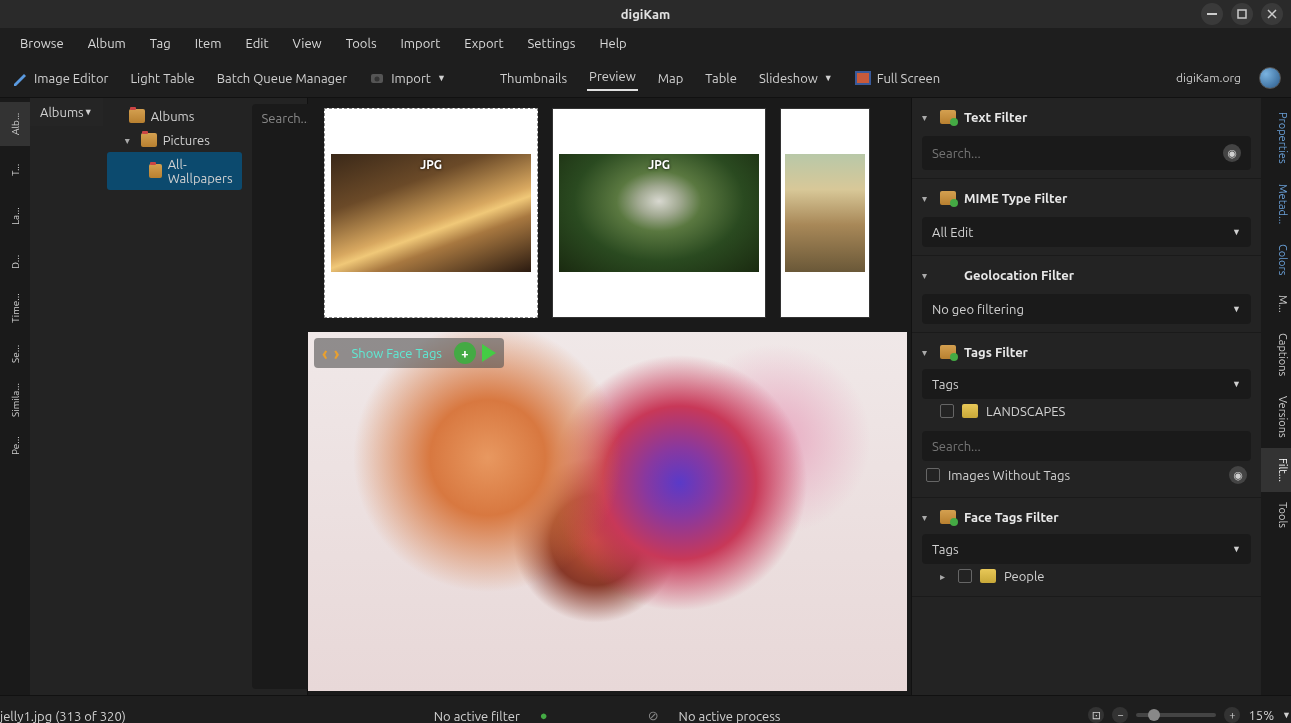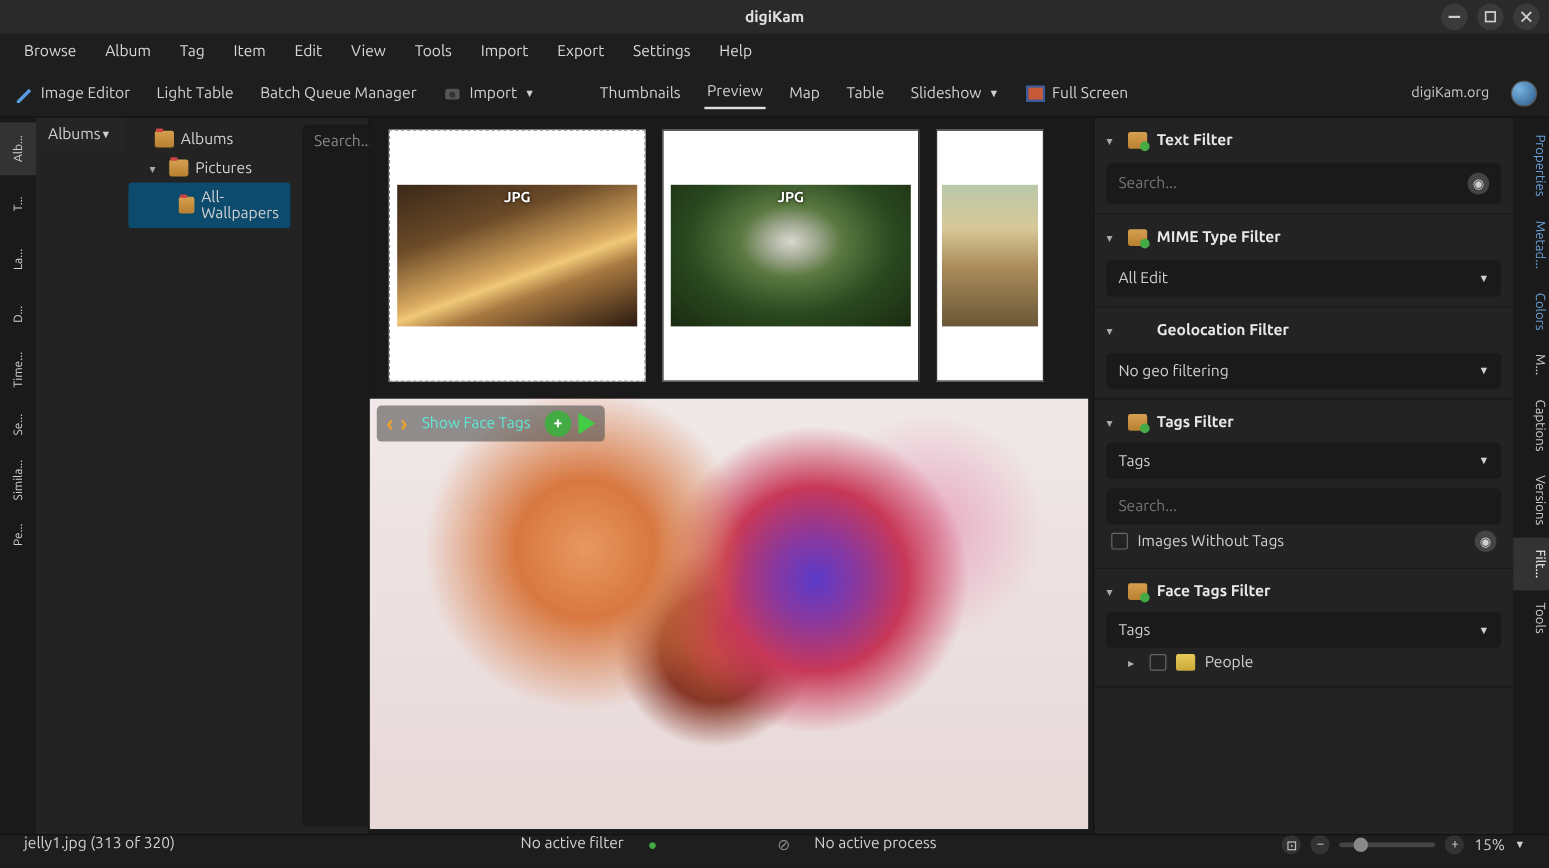--- a/index.html
+++ b/index.html
@@ -60,21 +60,21 @@
 .sect-icon{width:16px;height:14px;background:linear-gradient(#d4a050,#b88030);border-radius:2px;position:relative}
 .sect-icon::after{content:'';position:absolute;right:-2px;bottom:-2px;width:8px;height:8px;background:#4a4;border-radius:50%}
 .filter-title{font-weight:600;color:#e8e8e8}
 .filter-input{margin-top:8px;padding:8px 10px;background:#1a1a1a;border-radius:4px;display:flex;align-items:center;justify-content:space-between}
 .filter-input input{background:transparent;border:none;outline:none;color:#ccc;flex:1}
 .gear-icon{width:18px;height:18px;border-radius:50%;background:#444;display:flex;align-items:center;justify-content:center;font-size:11px;cursor:pointer}
 .select-box{margin-top:8px;padding:8px 10px;background:#1a1a1a;border-radius:4px;display:flex;align-items:center;justify-content:space-between;cursor:pointer}
 .tag-row{display:flex;align-items:center;gap:8px;padding:5px 4px 5px 18px}
 .checkbox{width:14px;height:14px;border:1px solid #666;border-radius:2px;cursor:pointer}
 .tag-icon{width:16px;height:14px;background:linear-gradient(#e8c858,#c8a838);border-radius:2px}
-.statusbar{height:28px;background:#1e1e1e;display:flex;align-items:flex-start;padding:0 20px;gap:20px;border-top:1px solid #111;font-size:12px}
+.statusbar{height:28px;background:#1e1e1e;display:flex;align-items:flex-end;padding:0 0;gap:20px;border-top:1px solid #111;font-size:12px}
 .sb-spacer{flex:1}
 .zoom-ctrl{display:flex;align-items:center;gap:8px}
 .zoom-slider{width:80px;height:4px;background:#444;border-radius:2px;position:relative}
 .zoom-thumb{position:absolute;left:15%;top:-4px;width:12px;height:12px;border-radius:50%;background:#888}
 .zbtn{width:16px;height:16px;border-radius:50%;background:#333;display:flex;align-items:center;justify-content:center;font-size:11px;cursor:pointer}
 svg{display:block}
 </style>
 </head>
 <body>
 
@@ -267,20 +267,25 @@
 
     <div class="filter-section">
       <div class="filter-header">
         <span class="chev">▾</span>
         <div class="sect-icon"></div>
         <span class="filter-title">Tags Filter</span>
       </div>
       <div class="select-box" style="margin-top:6px">
         <span>Tags</span>
         <span style="font-size:9px">▼</span>
+      </div>
+      <div class="tag-row">
+        <div class="checkbox"></div>
+        <div class="tag-icon"></div>
+        <span>LANDSCAPES</span>
       </div>
       <div class="filter-input">
         <input placeholder="Search..." style="">
       </div>
       <div class="tag-row" style="padding-left:4px;justify-content:space-between">
         <div style="display:flex;align-items:center;gap:8px">
           <div class="checkbox"></div>
           <span>Images Without Tags</span>
         </div>
         <div class="gear-icon">◉</div>

